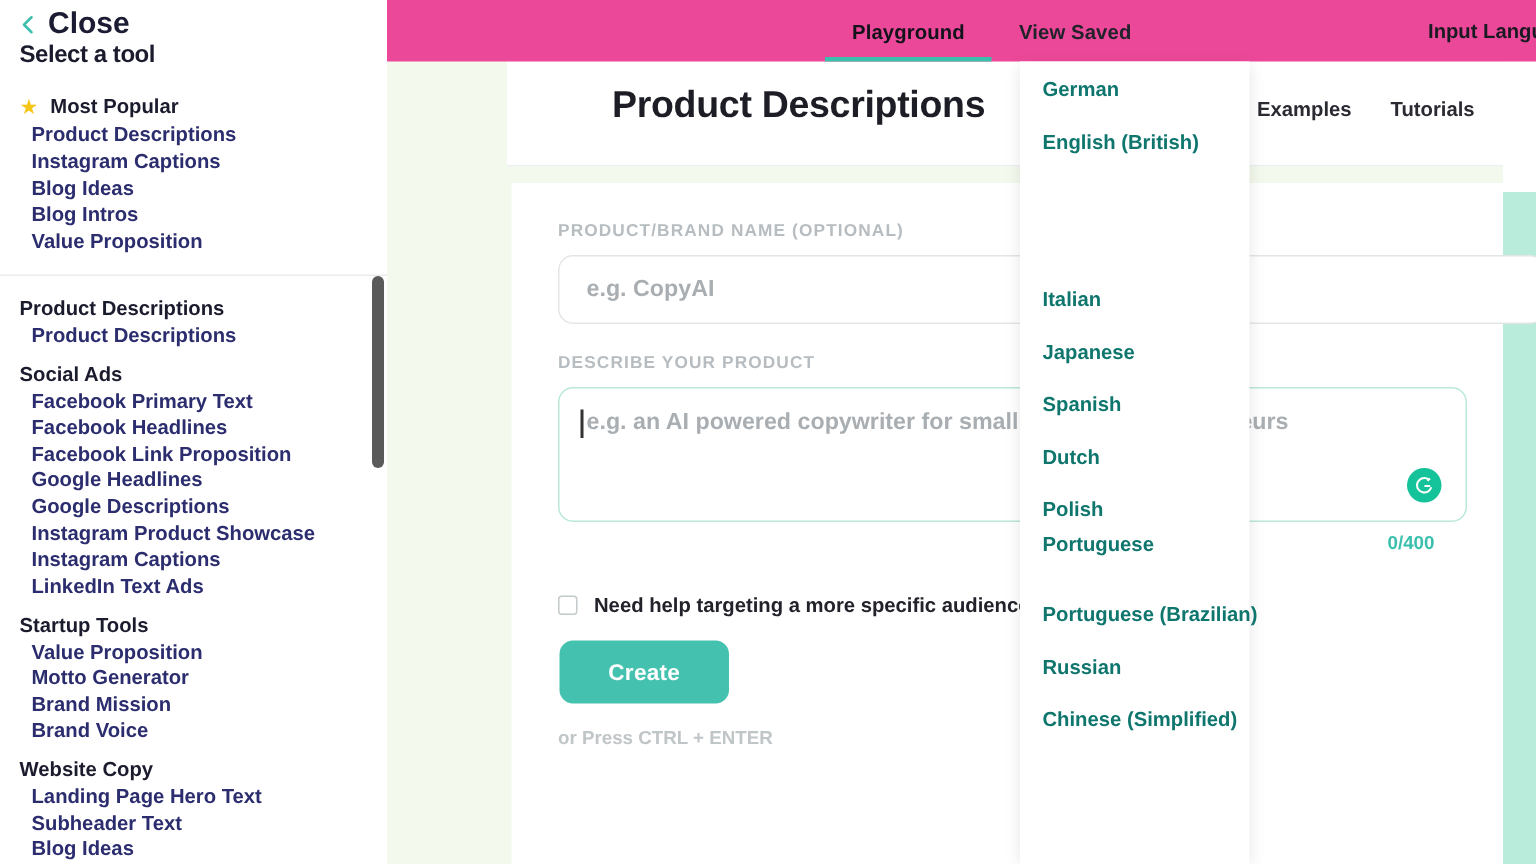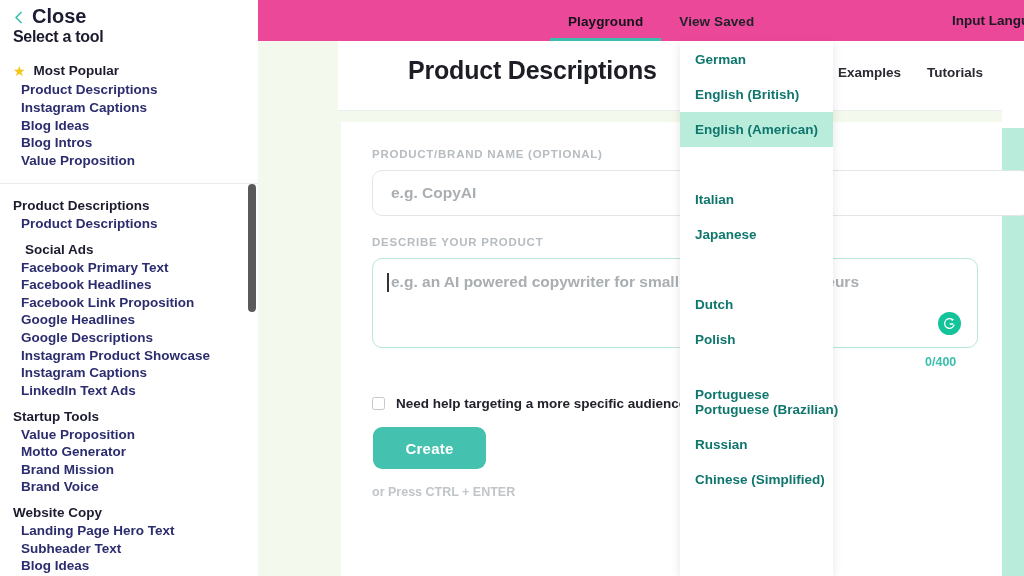--- a/index.html
+++ b/index.html
@@ -262,26 +262,26 @@
         <span>Input Language</span>
 
       </div>
 
     </div>
   </div>
 
   <div class="dropdown">
     <div class="dd-item" style="top:1px;">German</div>
     <div class="dd-item" style="top:36px;">English (British)</div>
-    <div class="dd-item selected" style="top:71px;">English (American)</div>
     <div class="dd-item" style="top:141px;">Italian</div>
     <div class="dd-item" style="top:176px;">Japanese</div>
+    <div class="dd-item" style="top:211px;">Spanish</div>
     <div class="dd-item" style="top:246px;">Dutch</div>
     <div class="dd-item" style="top:281px;">Polish</div>
-    <div class="dd-item" style="top:336px;">Portuguese</div>
+    <div class="dd-item" style="top:304px;">Portuguese</div>
     <div class="dd-item" style="top:351px;">Portuguese (Brazilian)</div>
     <div class="dd-item" style="top:386px;">Russian</div>
     <div class="dd-item" style="top:421px;">Chinese (Simplified)</div>
   </div>
 
   <div class="sidebar">
 
     <div class="close-row">
       <span class="close-chev">
         <svg width="9" height="13" viewBox="0 0 9 13">
@@ -302,21 +302,21 @@
     <div class="sb-item" style="top:100px;">Instagram Captions</div>
     <div class="sb-item" style="top:118px;">Blog Ideas</div>
     <div class="sb-item" style="top:135px;">Blog Intros</div>
     <div class="sb-item" style="top:153px;">Value Proposition</div>
 
     <div class="sb-divider"></div>
 
     <div class="sb-group" style="top:198px;">Product Descriptions</div>
     <div class="sb-item" style="top:216px;">Product Descriptions</div>
 
-    <div class="sb-group" style="top:242px;margin-left:12px;">Social Ads</div>
+    <div class="sb-group" style="top:242px;">Social Ads</div>
     <div class="sb-item" style="top:260px;">Facebook Primary Text</div>
     <div class="sb-item" style="top:277px;">Facebook Headlines</div>
     <div class="sb-item" style="top:295px;">Facebook Link Proposition</div>
     <div class="sb-item" style="top:312px;">Google Headlines</div>
     <div class="sb-item" style="top:330px;">Google Descriptions</div>
     <div class="sb-item" style="top:348px;">Instagram Product Showcase</div>
     <div class="sb-item" style="top:365px;">Instagram Captions</div>
     <div class="sb-item" style="top:383px;">LinkedIn Text Ads</div>
 
     <div class="sb-group" style="top:409px;">Startup Tools</div>

